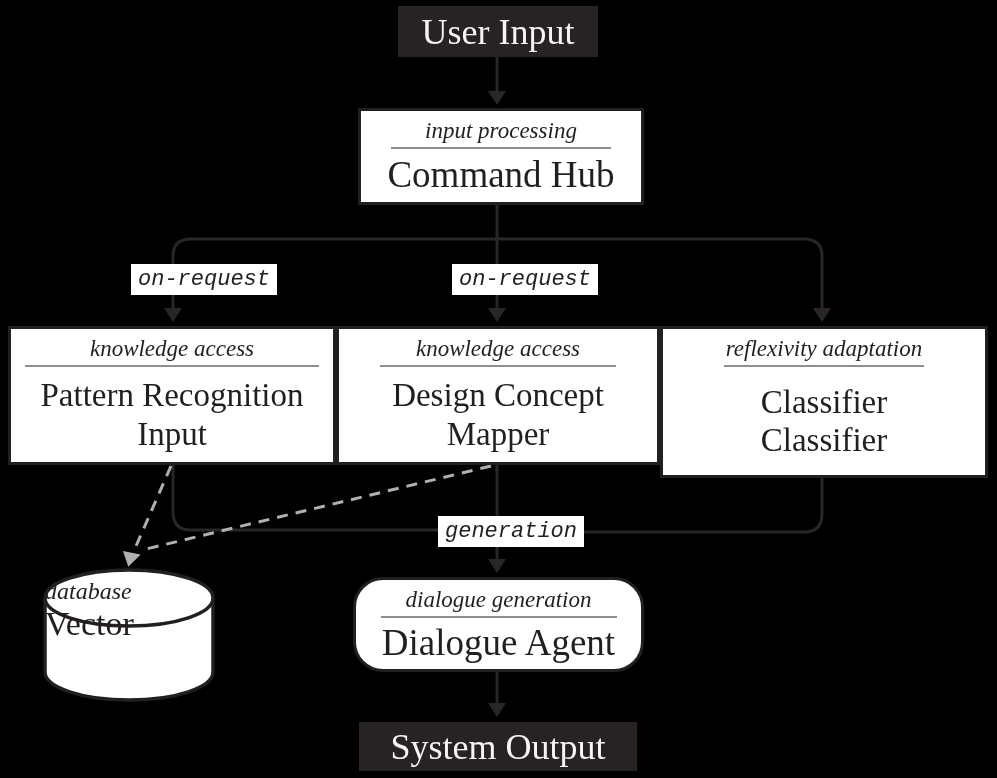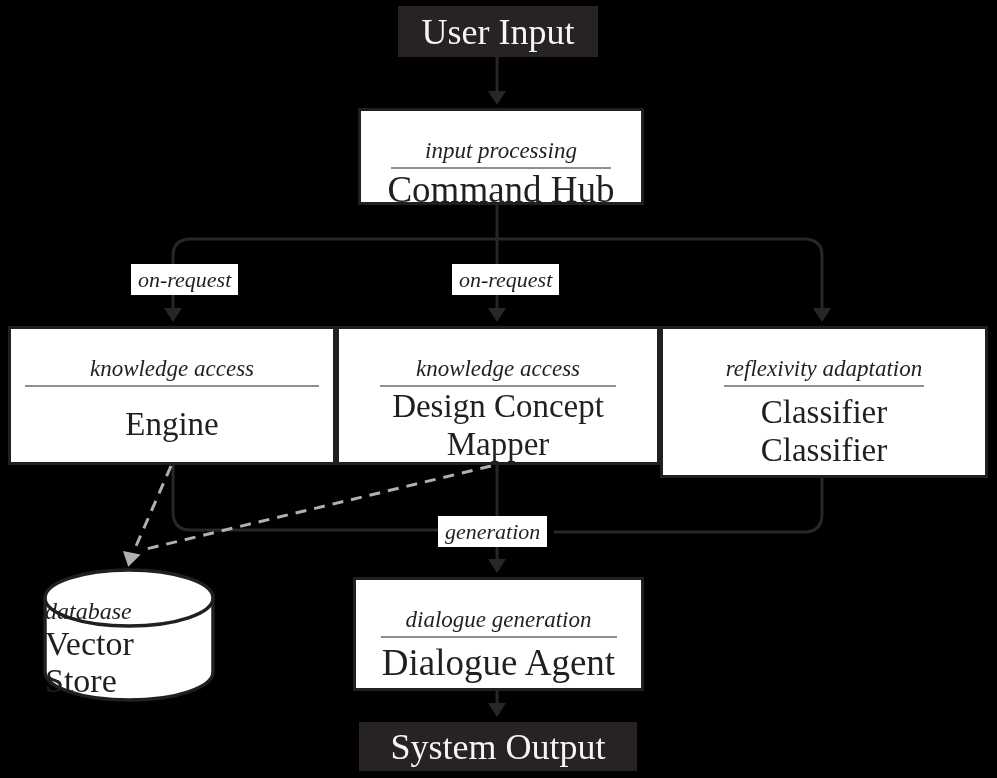--- a/index.html
+++ b/index.html
@@ -17,38 +17,38 @@
   .dline{stroke:var(--dash,#b0b0b0);stroke-width:3;fill:none;stroke-dasharray:11 8;}
   .ah{fill:var(--line,#2a2526);stroke:none;}
   .dah{fill:var(--dash,#b0b0b0);stroke:none;}
   .cyl{fill:var(--node-fill,#fff);stroke:var(--node-border,#231f20);stroke-width:3.5;}
 
   .node{
     position:absolute;box-sizing:border-box;background:var(--node-fill,#fff);
     border:3px solid var(--node-border,#231f20);display:flex;flex-direction:column;
     align-items:center;text-align:center;
   }
-  .stereo{font-style:italic;font-size:23px;line-height:27px;padding-top:6px;white-space:nowrap;margin-top:20px;}
+  .stereo{font-style:italic;font-size:23px;line-height:27px;padding-top:6px;white-space:nowrap;}
   .rule{height:0;border-bottom:2px solid var(--rule,#8f8f8f);margin-top:3px;}
   .nlabel{flex:1;display:flex;flex-direction:column;justify-content:center;line-height:1.16;}
   .big{font-size:33px;}
   .n-hub .rule{width:220px;} .n-hub .nlabel{font-size:37px;}
   .n-pattern .rule{width:294px;}
   .n-mapper .rule{width:236px;}
   .n-etiquette .rule{width:200px;}
   .n-agent .rule{width:236px;} .n-agent .nlabel{font-size:37px;}
 
   .terminal{
     position:absolute;box-sizing:border-box;background:var(--terminal-fill,#272223);
     color:var(--terminal-text,#f6f5f5);display:flex;align-items:center;justify-content:center;
     font-size:36px;
   }
   .chip{
     position:absolute;background:var(--chip-bg,#fff);color:var(--text,#231f20);
-    font-style:italic;font-size:22px;line-height:25px;padding:3px 7px;white-space:nowrap;
+    font-style:italic;font-size:22px;line-height:25px;padding:3px 7px;white-space:nowrap;font-family:Liberation Mono, monospace;
   }
   .cyltext{
     position:absolute;left:45px;top:577px;width:168px;text-align:left;
   }
   .cyltext .stereo{padding-top:0;font-size:24px;line-height:28px;}
   .cyltext .big{font-size:34px;line-height:37px;}
 </style>
 </head>
 <body>
 
@@ -89,21 +89,22 @@
   </div>
 
   <div class="chip" style="left:131px;top:264px;">on-request</div>
   <div class="chip" style="left:452px;top:264px;">on-request</div>
   <div class="chip" style="left:438px;top:516px;">generation</div>
 
   <div class="node n-pattern" style="left:8px;top:326px;width:328px;height:139px;">
     <div class="stereo">knowledge access</div>
     <div class="rule"></div>
     <div class="nlabel big">
-      <span>Engine</span>
+      <span>Pattern Recognition</span>
+      <span>Input</span>
     </div>
   </div>
 
   <div class="node n-mapper" style="left:336px;top:326px;width:324px;height:139px;">
     <div class="stereo">knowledge access</div>
     <div class="rule"></div>
     <div class="nlabel big">
       <span>Design Concept</span>
       <span>Mapper</span>
     </div>
@@ -114,24 +115,23 @@
     <div class="rule"></div>
     <div class="nlabel big">
       <span>Classifier</span>
       <span>Classifier</span>
     </div>
   </div>
 
   <div class="cyltext">
     <div class="stereo">database</div>
     <div class="big">Vector</div>
-    <div class="big">Store</div>
   </div>
 
-  <div class="node n-agent" style="left:353px;top:577px;width:291px;height:114px;">
+  <div class="node n-agent" style="left:353px;top:577px;width:291px;height:95px;border-radius:30px;">
     <div class="stereo">dialogue generation</div>
     <div class="rule"></div>
     <div class="nlabel">Dialogue Agent</div>
   </div>
 
   <div class="terminal" style="left:359px;top:722px;width:278px;height:49px;">
     <span>System Output</span>
   </div>
 
 </div>

